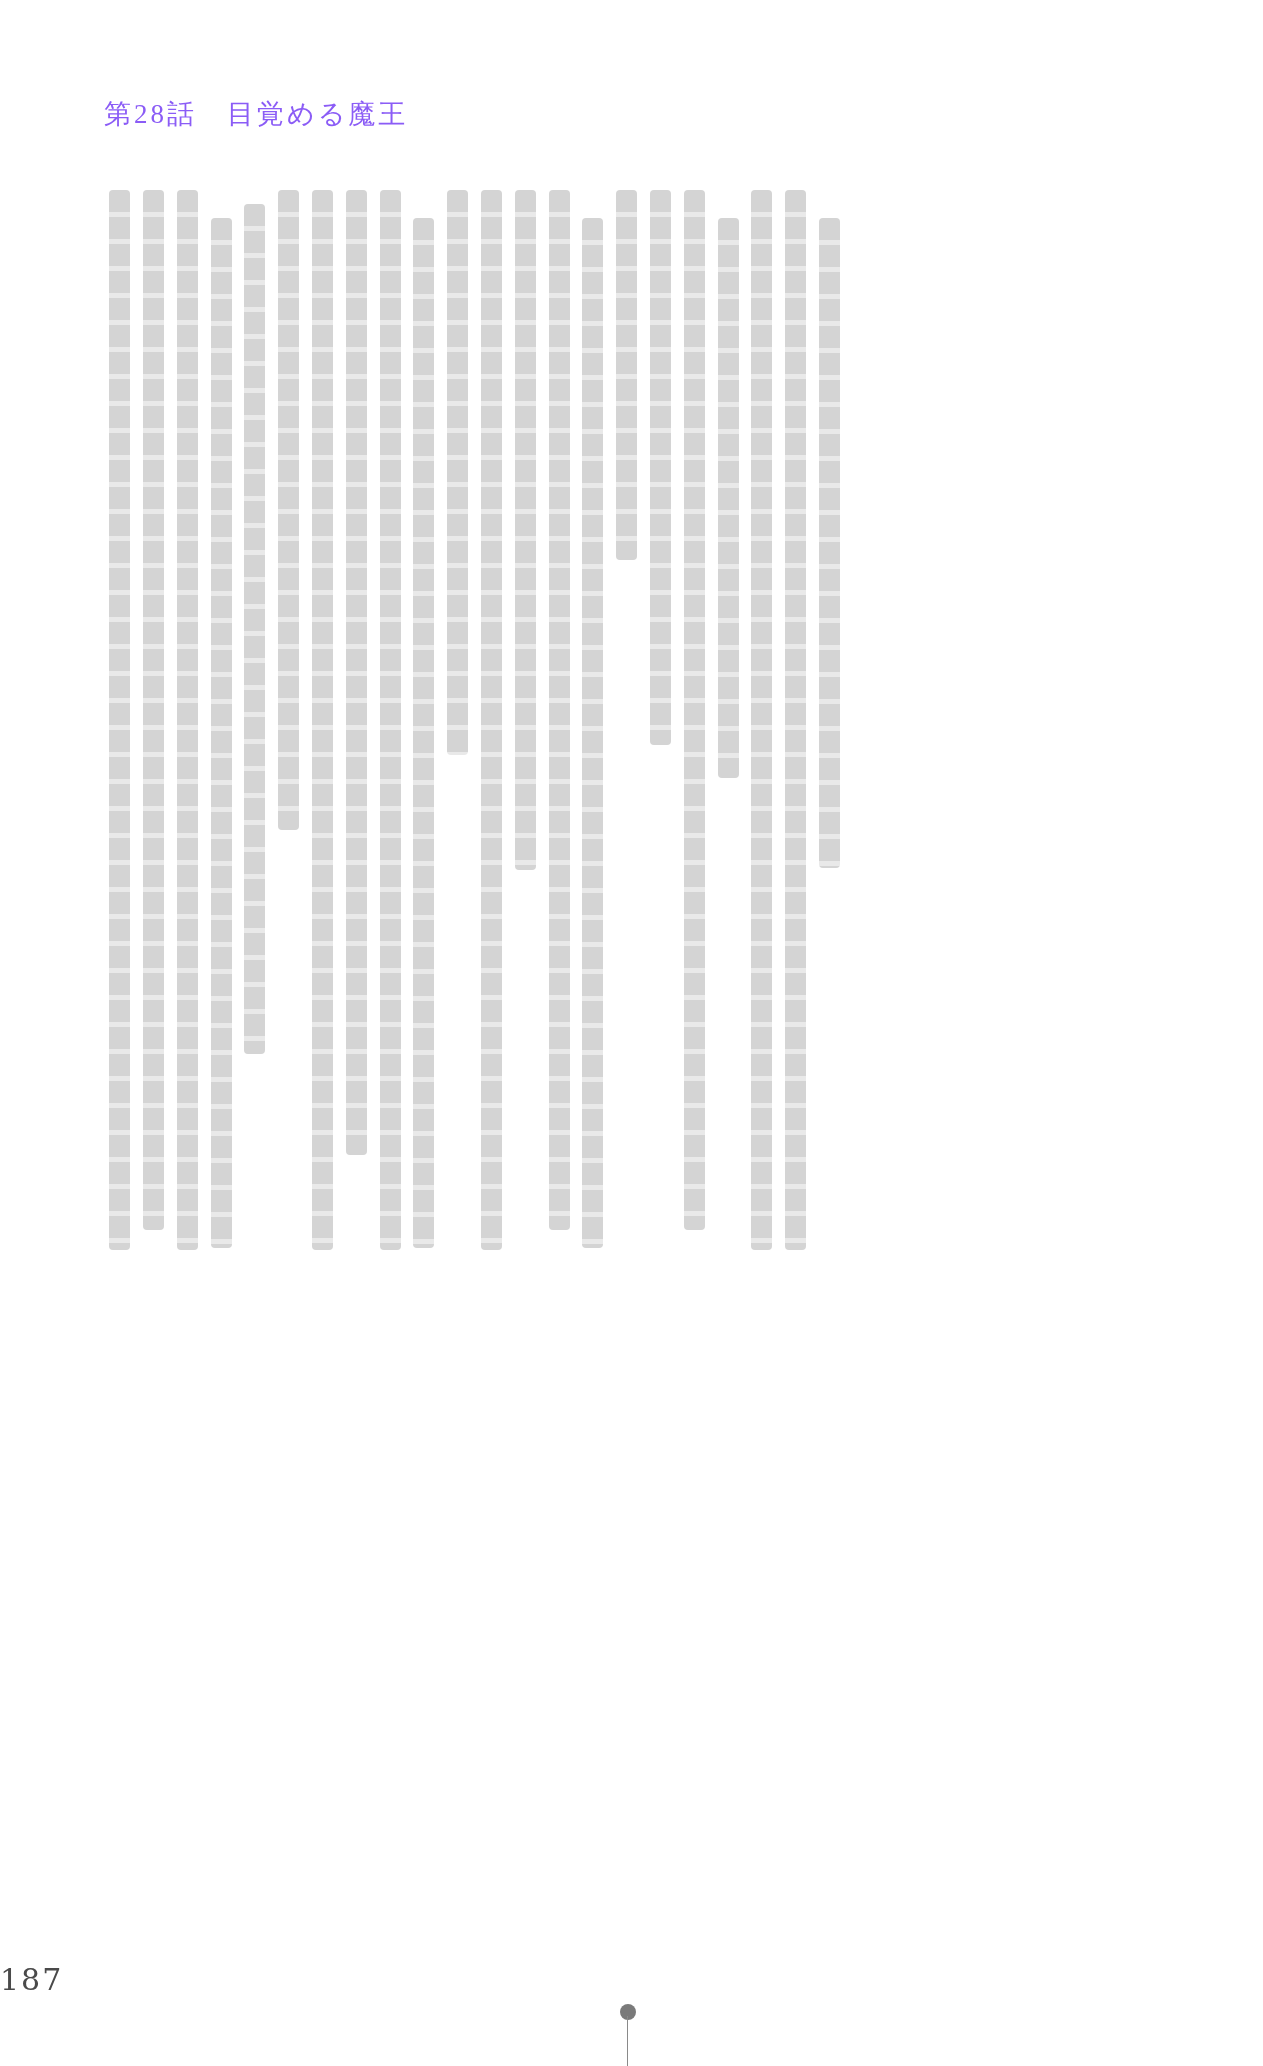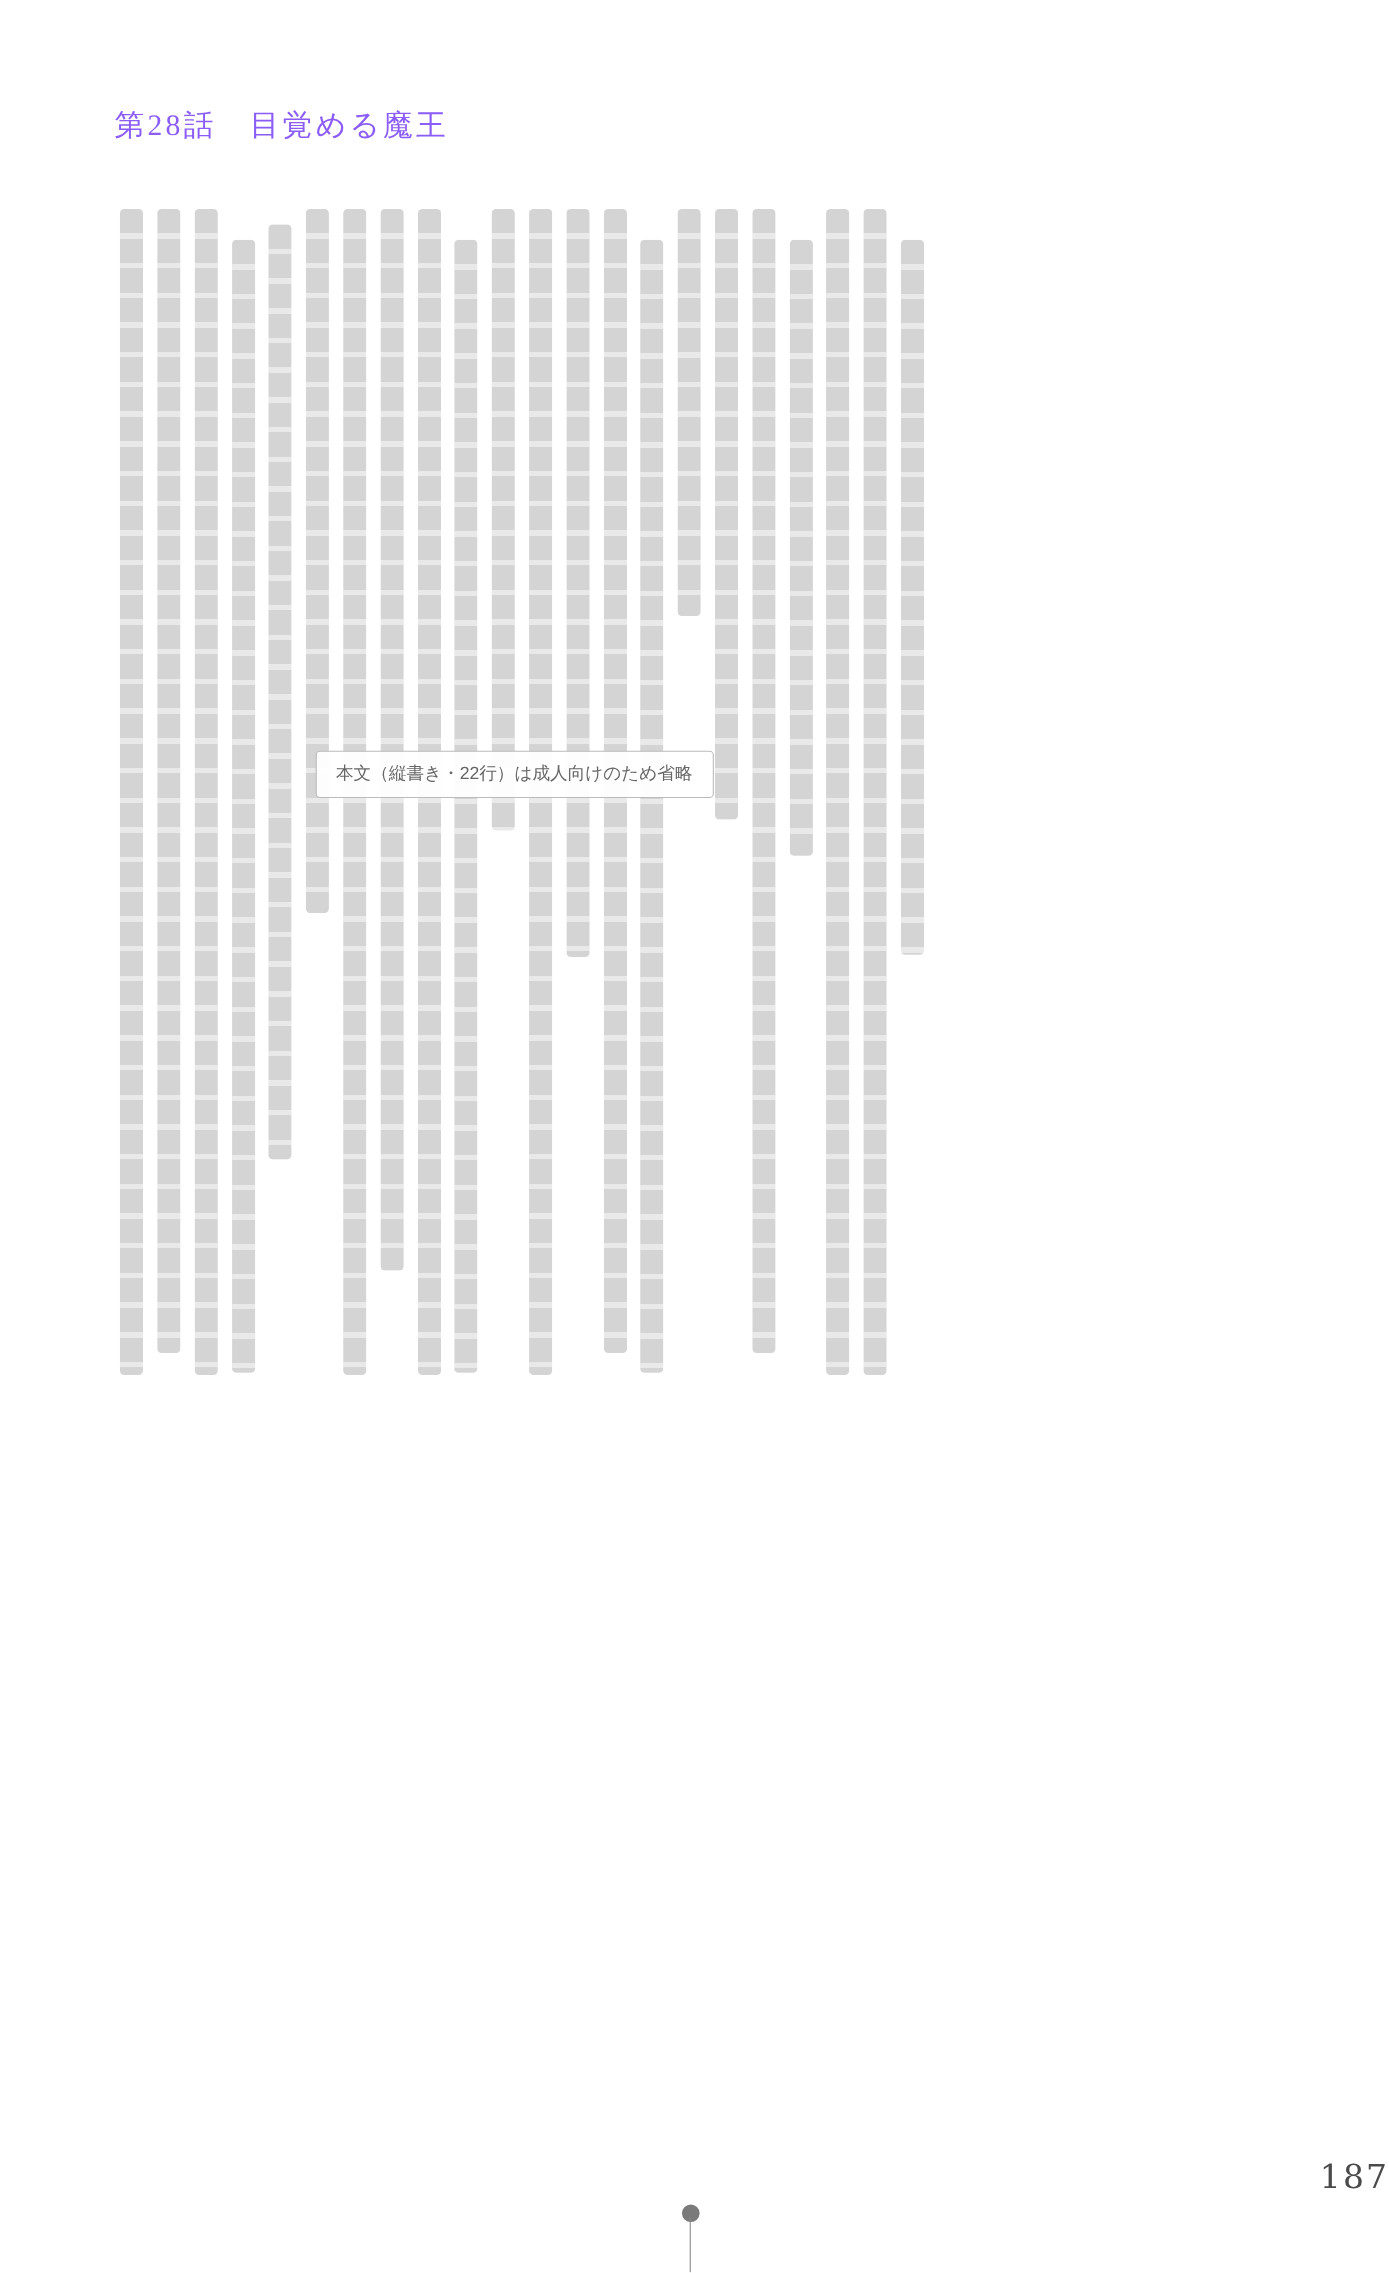--- a/index.html
+++ b/index.html
@@ -63,21 +63,21 @@
     color: #666;
     white-space: nowrap;
   }
 
   
   .page-number {
     position: absolute;
     top: 1962px;
     left: 0;
     width: 1263px;
-    text-align: right;
+    text-align: left;
     font-family: "DejaVu Serif", serif;
     font-size: 30px;
     letter-spacing: 2px;
     color: #4a4a4a;
   }
   .footer-dot {
     position: absolute;
     top: 2004px;
     left: 620px;
     width: 16px;
@@ -118,21 +118,20 @@
       <div class="text-column" style="right: 270.4px; top: 0px; height: 1040px;"></div>
       <div class="text-column" style="right: 236.6px; top: 28px; height: 1030px;"></div>
       <div class="text-column" style="right: 202.8px; top: 0px; height: 370px;"></div>
       <div class="text-column" style="right: 169px; top: 0px; height: 555px;"></div>
       <div class="text-column" style="right: 135.2px; top: 0px; height: 1040px;"></div>
       <div class="text-column" style="right: 101.4px; top: 28px; height: 560px;"></div>
       <div class="text-column" style="right: 67.6px; top: 0px; height: 1060px;"></div>
       <div class="text-column" style="right: 33.8px; top: 0px; height: 1060px;"></div>
       <div class="text-column" style="right: 0px; top: 28px; height: 650px;"></div>
 
-    <div class="redaction-notice">本文（縦書き・22行）は成人向けのため省略</div>
   </div>
 
   <div class="page-number">187</div>
 
   <div class="footer-dot"></div>
   <div class="footer-line"></div>
 
 </div>
 
 </body></html>

